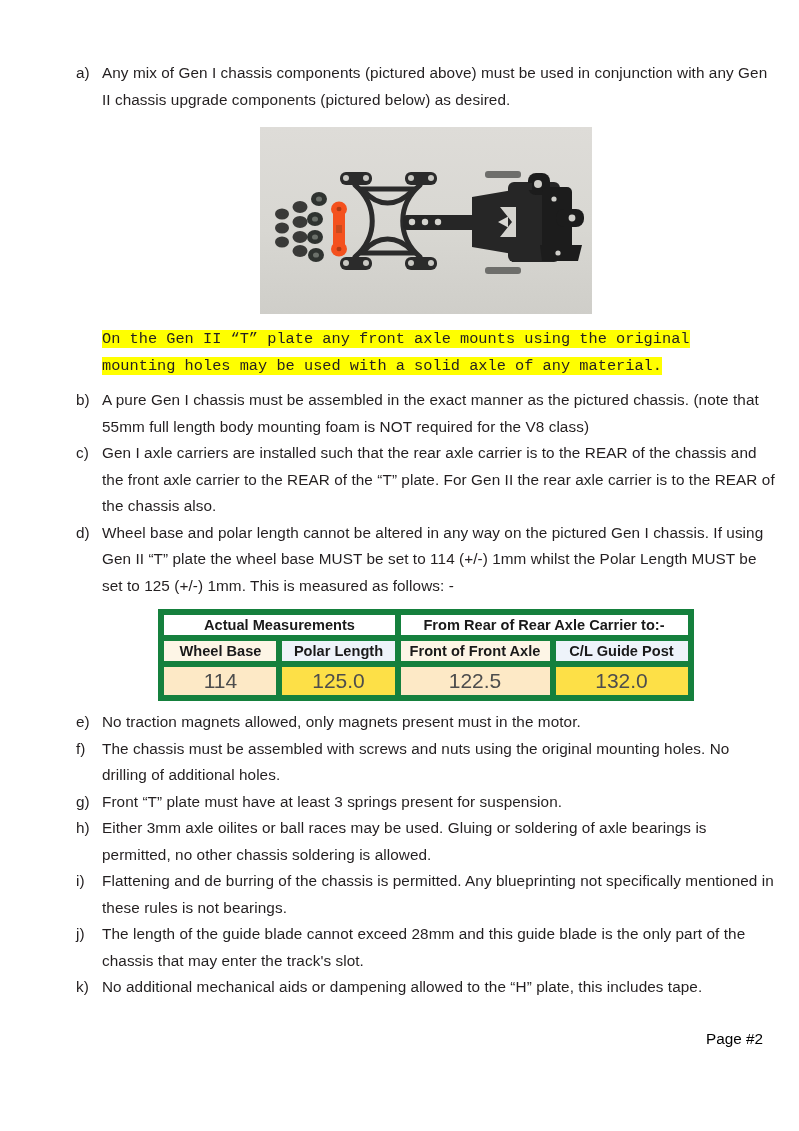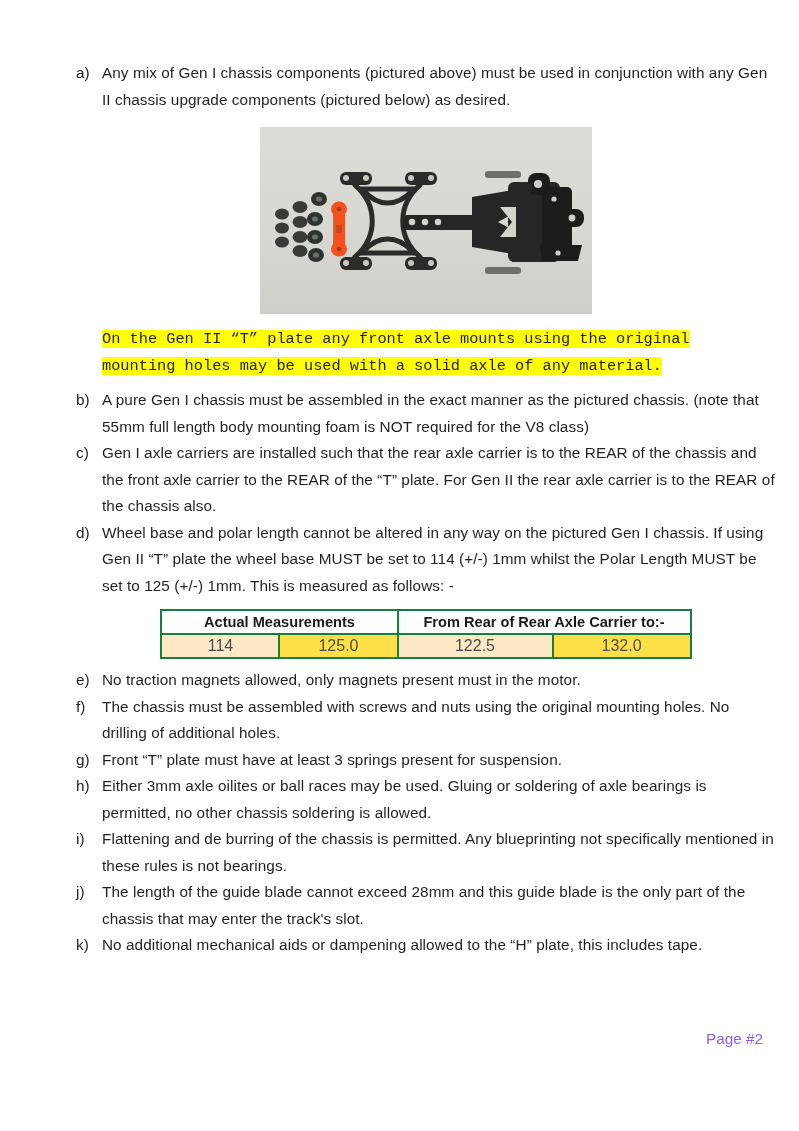--- a/index.html
+++ b/index.html
@@ -88,52 +88,52 @@
     margin-top: 10px;
     margin-bottom: 8px;
   }
   table.meas {
     border-collapse: collapse;
     font-size: 14.6px;
     table-layout: fixed;
     width: 529px;
   }
   table.meas th, table.meas td {
-    border: 2px solid #15803d;
+    border: 6px solid #15803d;
     padding: 2px 4px;
     text-align: center;
     height: 24px;
     box-sizing: border-box;
   }
   table.meas th {
     font-weight: bold;
     color: #1a1a1a;
   }
   table.meas thead tr.r1 th { background: #ffffff; }
   .c-cream-lite { background: #fdf5e6; }
   .c-blue-lite  { background: #eef3fa; }
   .c-cream      { background: #fde9c6; }
   .c-blue       { background: #fde047; }
   table.meas td {
     color: #4d4d4d;
-    font-size: 16px;
+    font-size: 21px;
     margin-top: 36px;
   }
   .col1 { width: 118px; }
   .col2 { width: 118px; }
   .col3 { width: 155px; }
   .col4 { width: 138px; }
 
   
   .footer {
     position: absolute;
     right: 36px;
     top: 1030px;
     font-size: 15.3px;
-    color: #8b5cf6;
+    color: #000000;
   }
 </style>
 </head>
 <body>
 
 <div class="page">
 
   <div class="content">
 
     <div class="item">
@@ -281,20 +281,26 @@
           <col class="col1">
             <col class="col2">
             <col class="col3">
             <col class="col4">
         </colgroup>
         <thead>
           <tr class="r1">
             <th colspan="2">Actual Measurements</th>
             <th colspan="2">From Rear of Rear Axle Carrier to:-</th>
           </tr>
+          <tr class="r2">
+            <th class="c-cream-lite">Wheel Base</th>
+            <th class="c-blue-lite">Polar Length</th>
+            <th class="c-cream-lite">Front of Front Axle</th>
+            <th class="c-blue-lite">C/L Guide Post</th>
+          </tr>
         </thead>
         <tbody>
           <tr>
             <td class="c-cream">114</td>
             <td class="c-blue">125.0</td>
             <td class="c-cream">122.5</td>
             <td class="c-blue">132.0</td>
           </tr>
         </tbody>
       </table>

